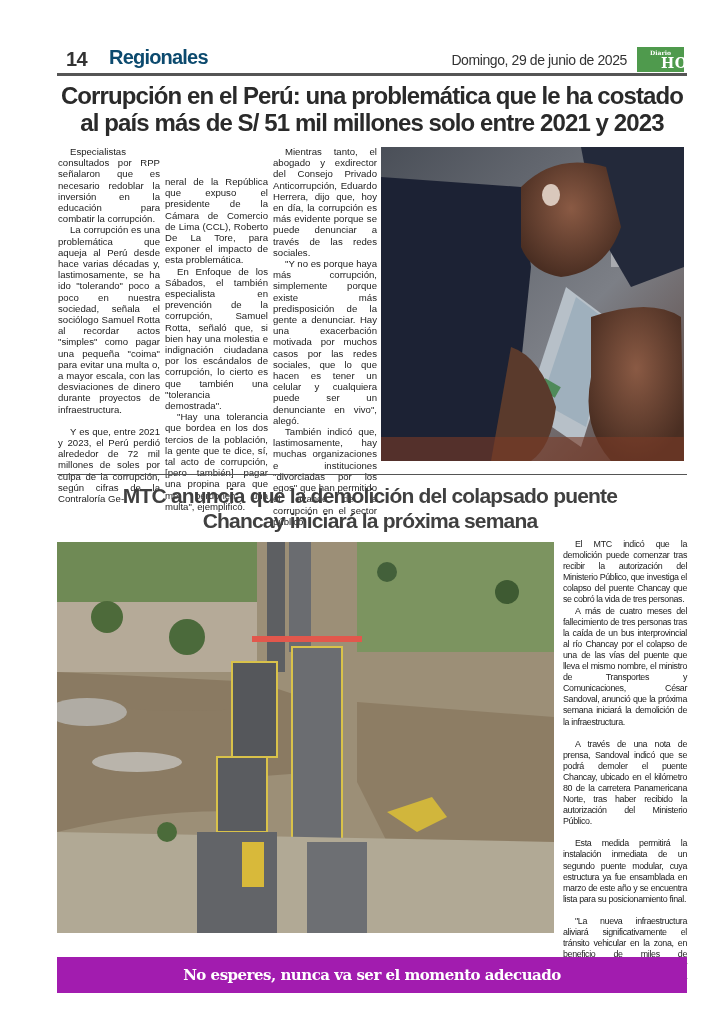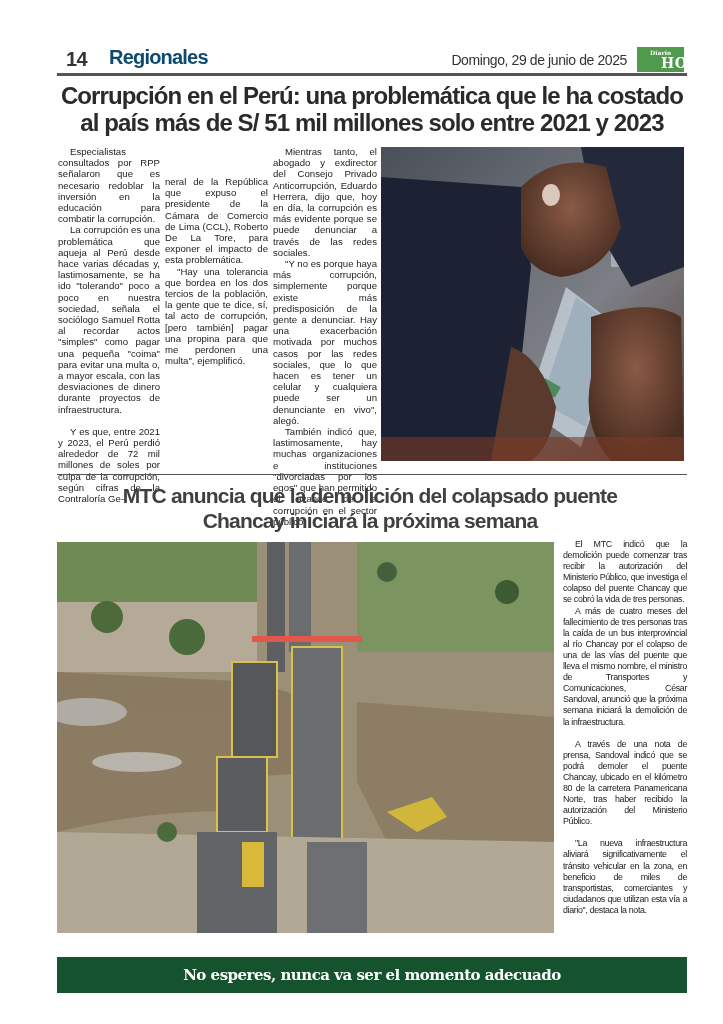--- a/index.html
+++ b/index.html
@@ -26,21 +26,21 @@
 
     .photo1 { position: absolute; left: 381px; top: 147px; width: 303px; height: 314px; overflow: hidden; background: #3a3e46; }
     .rule-mid { position: absolute; left: 57px; top: 474px; width: 630px; height: 1px; background: #555; }
 
     .headline2 { position: absolute; left: 90px; top: 483px; width: 560px; text-align: center; font-size: 21px; line-height: 25px; font-weight: bold; color: #404040; letter-spacing: -0.8px; }
 
     .photo2 { position: absolute; left: 57px; top: 542px; width: 497px; height: 391px; overflow: hidden; background: #8c8068; }
 
     .c4 { left: 563px; top: 539px; width: 124px; font-size: 8.9px; line-height: 11.1px; letter-spacing: -0.35px; }
 
-    .banner { position: absolute; left: 57px; top: 957px; width: 630px; height: 36px; background: #14532d; color: #fff; text-align: center; font-family: "DejaVu Serif", serif; font-weight: bold; font-size: 15px; line-height: 36px; letter-spacing: -0.5px; }
+    .banner { position: absolute; left: 57px; top: 957px; width: 630px; height: 36px; background: #a21caf; color: #fff; text-align: center; font-family: "DejaVu Serif", serif; font-weight: bold; font-size: 15px; line-height: 36px; letter-spacing: -0.5px; }
   </style>
 </head>
 <body>
 
 <div class="header">
   <span class="page-num">14</span>
   <span class="section-name">Regionales</span>
   <span class="date">Domingo, 29 de junio de 2025</span>
   <div class="logo">
     <span class="l1">Diario</span>
@@ -51,20 +51,21 @@
 
 <h1 class="headline1">Corrupción en el Perú: una problemática que le ha costado al país más de S/ 51 mil millones solo entre 2021 y 2023</h1>
 
 <div class="col c1">
   <p>Especialistas consultados por RPP señalaron que es necesario redoblar la inversión en la educación para combatir la corrupción.</p>
   <p>La corrupción es una problemática que aqueja al Perú desde hace varias décadas y, lastimosamente, se ha ido "tolerando" poco a poco en nuestra sociedad, señala el sociólogo Samuel Rotta al recordar actos "simples" como pagar una pequeña "coima" para evitar una multa o, a mayor escala, con las desviaciones de dinero durante proyectos de infraestructura.</p>
   <p class="gap">Y es que, entre 2021 y 2023, el Perú perdió alrededor de 72 mil millones de soles por culpa de la corrupción, según cifras de la Contraloría Ge-</p>
 </div>
 <div class="col c2">
   <p style="text-indent:0">neral de la República que expuso el presidente de la Cámara de Comercio de Lima (CCL), Roberto De La Tore, para exponer el impacto de esta problemática.</p>
+  <p>En Enfoque de los Sábados, el también especialista en prevención de la corrupción, Samuel Rotta, señaló que, si bien hay una molestia e indignación ciudadana por los escándalos de corrupción, lo cierto es que también una "tolerancia demostrada".</p>
   <p>"Hay una tolerancia que bordea en los dos tercios de la población, la gente que te dice, sí, tal acto de corrupción, [pero también] pagar una propina para que me perdonen una multa", ejemplificó.</p>
 </div>
 <div class="col c3">
   <p>Mientras tanto, el abogado y exdirector del Consejo Privado Anticorrupción, Eduardo Herrera, dijo que, hoy en día, la corrupción es más evidente porque se puede denunciar a través de las redes sociales.</p>
   <p>"Y no es porque haya más corrupción, simplemente porque existe más predisposición de la gente a denunciar. Hay una exacerbación motivada por muchos casos por las redes sociales, que lo que hacen es tener un celular y cualquiera puede ser un denunciante en vivo", alegó.</p>
   <p>También indicó que, lastimosamente, hay muchas organizaciones e instituciones "divorciadas por los egos" que han permitido el avance de la corrupción en el sector público.</p>
 </div>
 
 <div class="photo1">
   <svg width="303" height="314" viewBox="0 0 303 314">
@@ -125,16 +126,17 @@
     <circle cx="130" cy="95" r="18" fill="#4b6a3b"></circle>
     <circle cx="450" cy="50" r="12" fill="#3e5a32"></circle>
     <circle cx="330" cy="30" r="10" fill="#43603a"></circle>
   </svg>
 </div>
 
 <div class="col c4">
   <p>El MTC indicó que la demolición puede comenzar tras recibir la autorización del Ministerio Público, que investiga el colapso del puente Chancay que se cobró la vida de tres personas.</p>
   <p>A más de cuatro meses del fallecimiento de tres personas tras la caída de un bus interprovincial al río Chancay por el colapso de una de las vías del puente que lleva el mismo nombre, el ministro de Transportes y Comunicaciones, César Sandoval, anunció que la próxima semana iniciará la demolición de la infraestructura.</p>
   <p class="gap">A través de una nota de prensa, Sandoval indicó que se podrá demoler el puente Chancay, ubicado en el kilómetro 80 de la carretera Panamericana Norte, tras haber recibido la autorización del Ministerio Público.</p>
+  <p class="gap">Esta medida permitirá la instalación inmediata de un segundo puente modular, cuya estructura ya fue ensamblada en marzo de este año y se encuentra lista para su posicionamiento final.</p>
   <p class="gap">"La nueva infraestructura aliviará significativamente el tránsito vehicular en la zona, en beneficio de miles de transportistas, comerciantes y ciudadanos que utilizan esta vía a diario", destaca la nota.</p>
 </div>
 
 <div class="banner">No esperes, nunca va ser el momento adecuado</div>
 
 </body></html>

